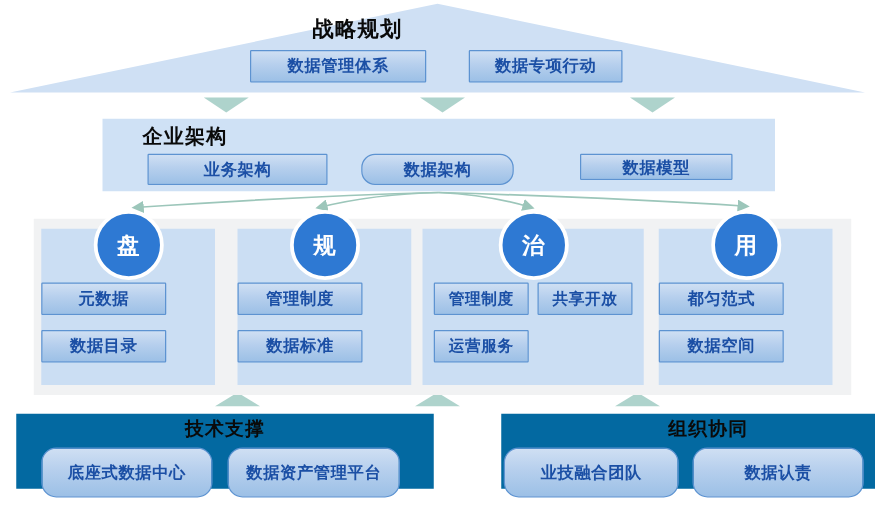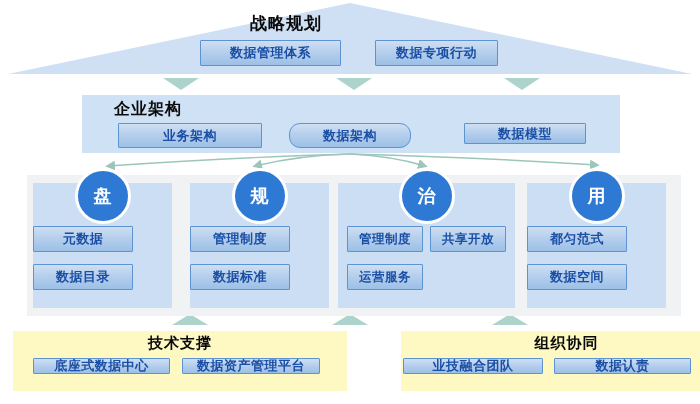--- a/index.html
+++ b/index.html
@@ -40,25 +40,25 @@
   }
   .pillar-btns .btn,.grid-btns .btn{position:static;}
   .pbtn{width:100px;height:26px;}
   .grid-btns{
     position:absolute;left:9px;top:43px;
     display:grid;grid-template-columns:76px 76px;grid-auto-rows:26px;
     column-gap:7px;row-gap:12px;justify-content:center;width:159px;
   }
   .gbtn{width:76px;height:26px;font-size:12.5px;}
 
-  .base-box{position:absolute;z-index:1;top:331px;height:60px;background:#fef9c3;}
+  .base-box{position:absolute;z-index:1;top:331px;height:60px;background:#0369a1;}
   .base-title{position:absolute;left:0;right:0;top:3px;text-align:center;
     color:#0a0a0a;font-weight:700;font-size:15px;letter-spacing:1px;}
   .base-btns{position:absolute;left:0;top:27px;display:flex;}
-  .base-btns .btn{position:static;height:16px;}
+  .base-btns .btn{position:static;height:40px;border-radius:12px;}
 </style>
 </head>
 <body>
 
 <div class="stage">
 
   <svg class="deco" viewBox="0 0 700 404" xmlns="http://www.w3.org/2000/svg">
     <defs>
       <marker id="mTeal" markerWidth="7" markerHeight="7" refX="5" refY="3.5" orient="auto">
         <path d="M0,0 L7,3.5 L0,7 Z" fill="#9cc6ba"></path>

